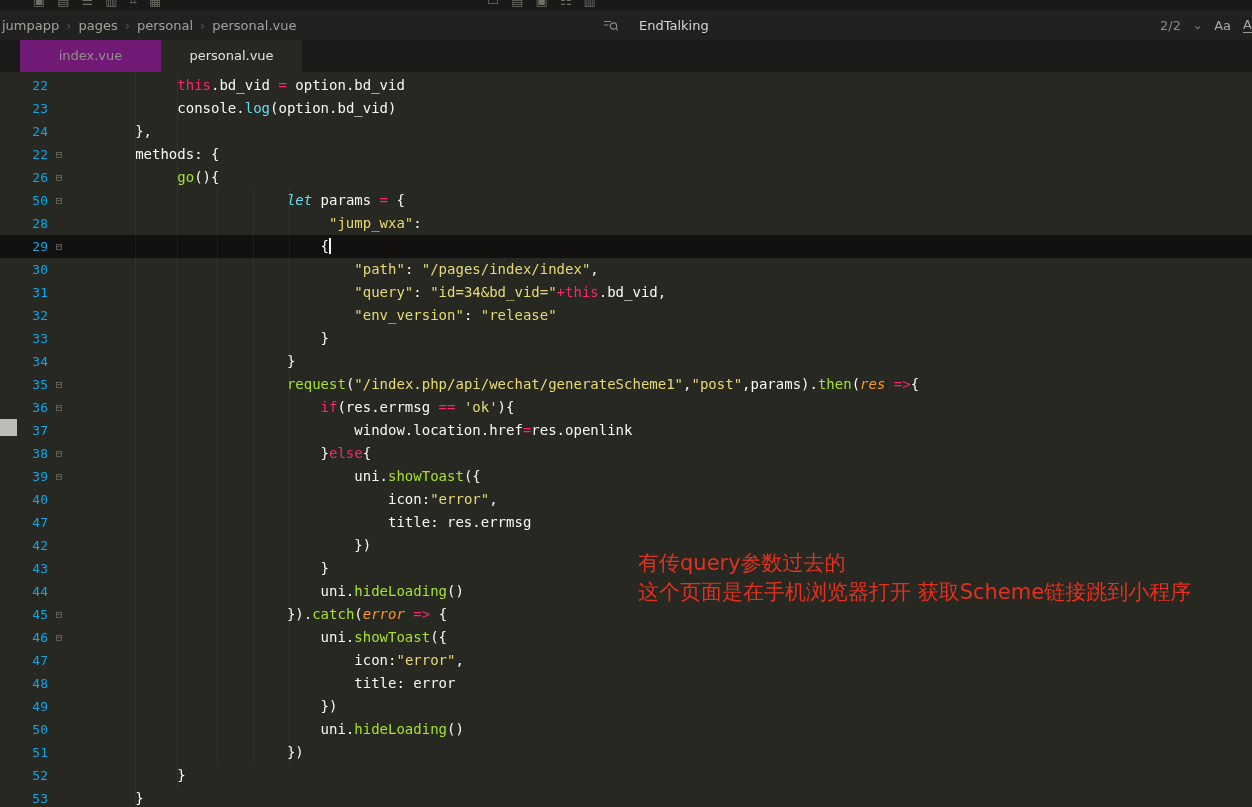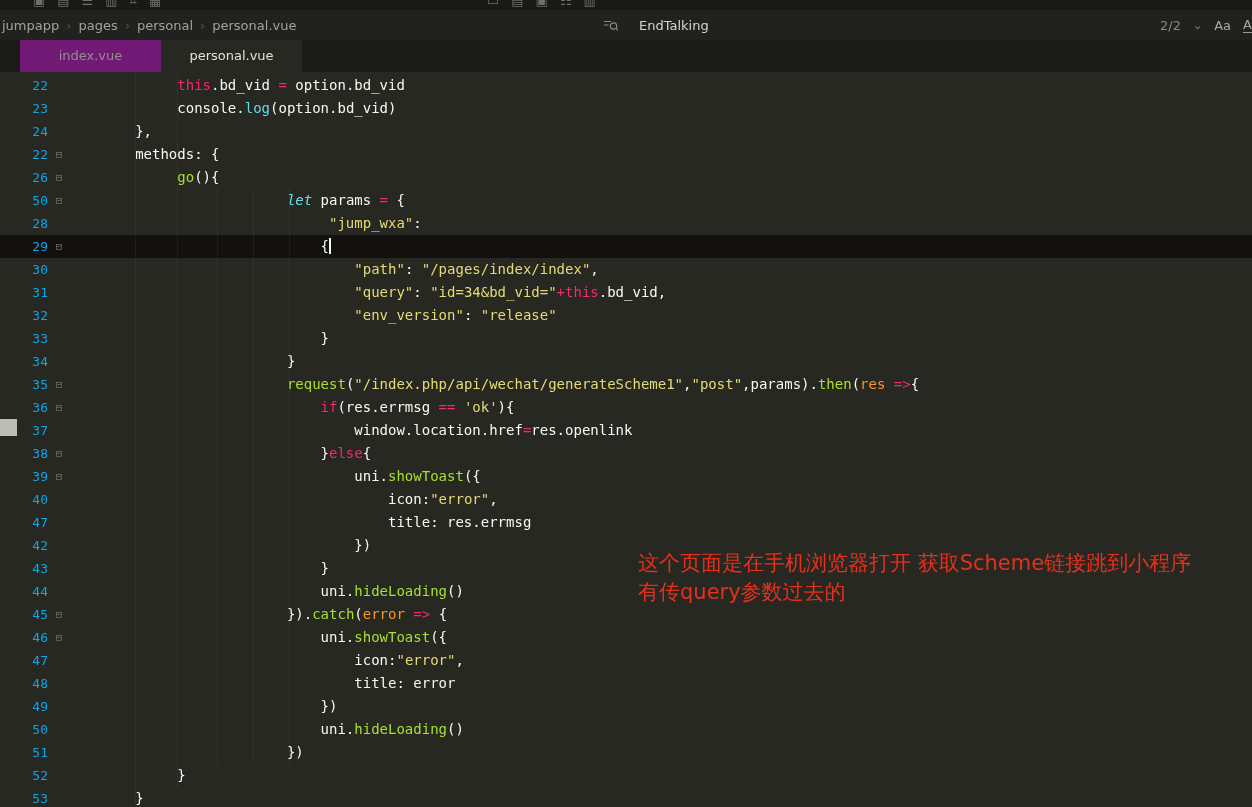--- a/index.html
+++ b/index.html
@@ -39,21 +39,21 @@
   .row.current { background:#12110f; }
   .lnum { flex:none; width:48px; text-align:right; color:#0ea5e9; font-size:13px; }
   .fold { flex:none; width:22px; text-align:center; color:#6e6e64; font-size:11px; }
   .code { flex:none; padding-left:23px; color:#f8f8f2; }
 
   .tok-kw  { color:#f92672; }
   .tok-str { color:#e6db74; }
   .tok-fn  { color:#a6e22e; }
   .tok-sup { color:#66d9ef; }
   .tok-supi{ color:#66d9ef; font-style:italic; }
-  .tok-arg { color:#fd971f; }
+  .tok-arg { color:#fd971f; font-style:italic; }
   .tok-pl  { color:#f8f8f2; }
 
   .caret { display:inline-block; width:2px; height:16px; background:#f8f8f0; vertical-align:-3px; }
 
   .guide { position:absolute; width:0; border-left:1px dotted rgba(255,255,255,0.10);
            pointer-events:none; z-index:2; }
   .g1 { left:135px; top:2px;  height:731px; }
   .g2 { left:177px; top:2px;  height:713px; }
   .g3 { left:217px; top:117px; height:575px; }
   .g4 { left:253px; top:117px; height:575px; }
@@ -162,17 +162,17 @@
       </div>
     <div class="guide g1"></div>
     <div class="guide g2"></div>
     <div class="guide g3"></div>
     <div class="guide g4"></div>
     <div class="guide g5"></div>
     <div class="gutter-marker"></div>
   </div>
 
   <div class="annotation">
+    <div>有传query参数过去的</div>
     <div>这个页面是在手机浏览器打开 获取Scheme链接跳到小程序</div>
-    <div>有传query参数过去的</div>
   </div>
 
 </div>
 
 </body></html>

